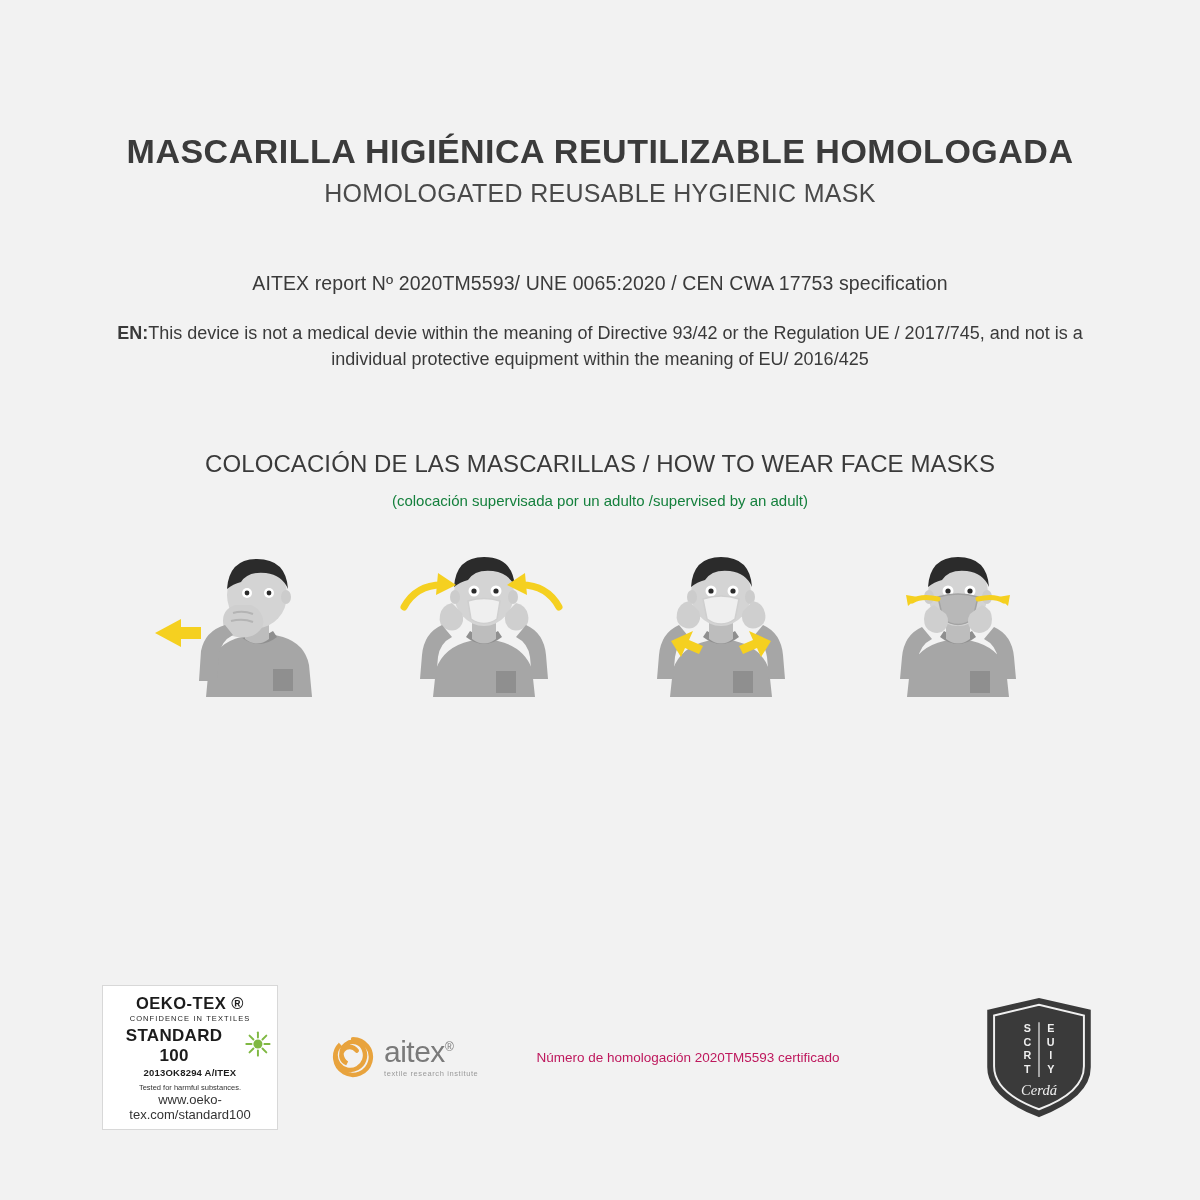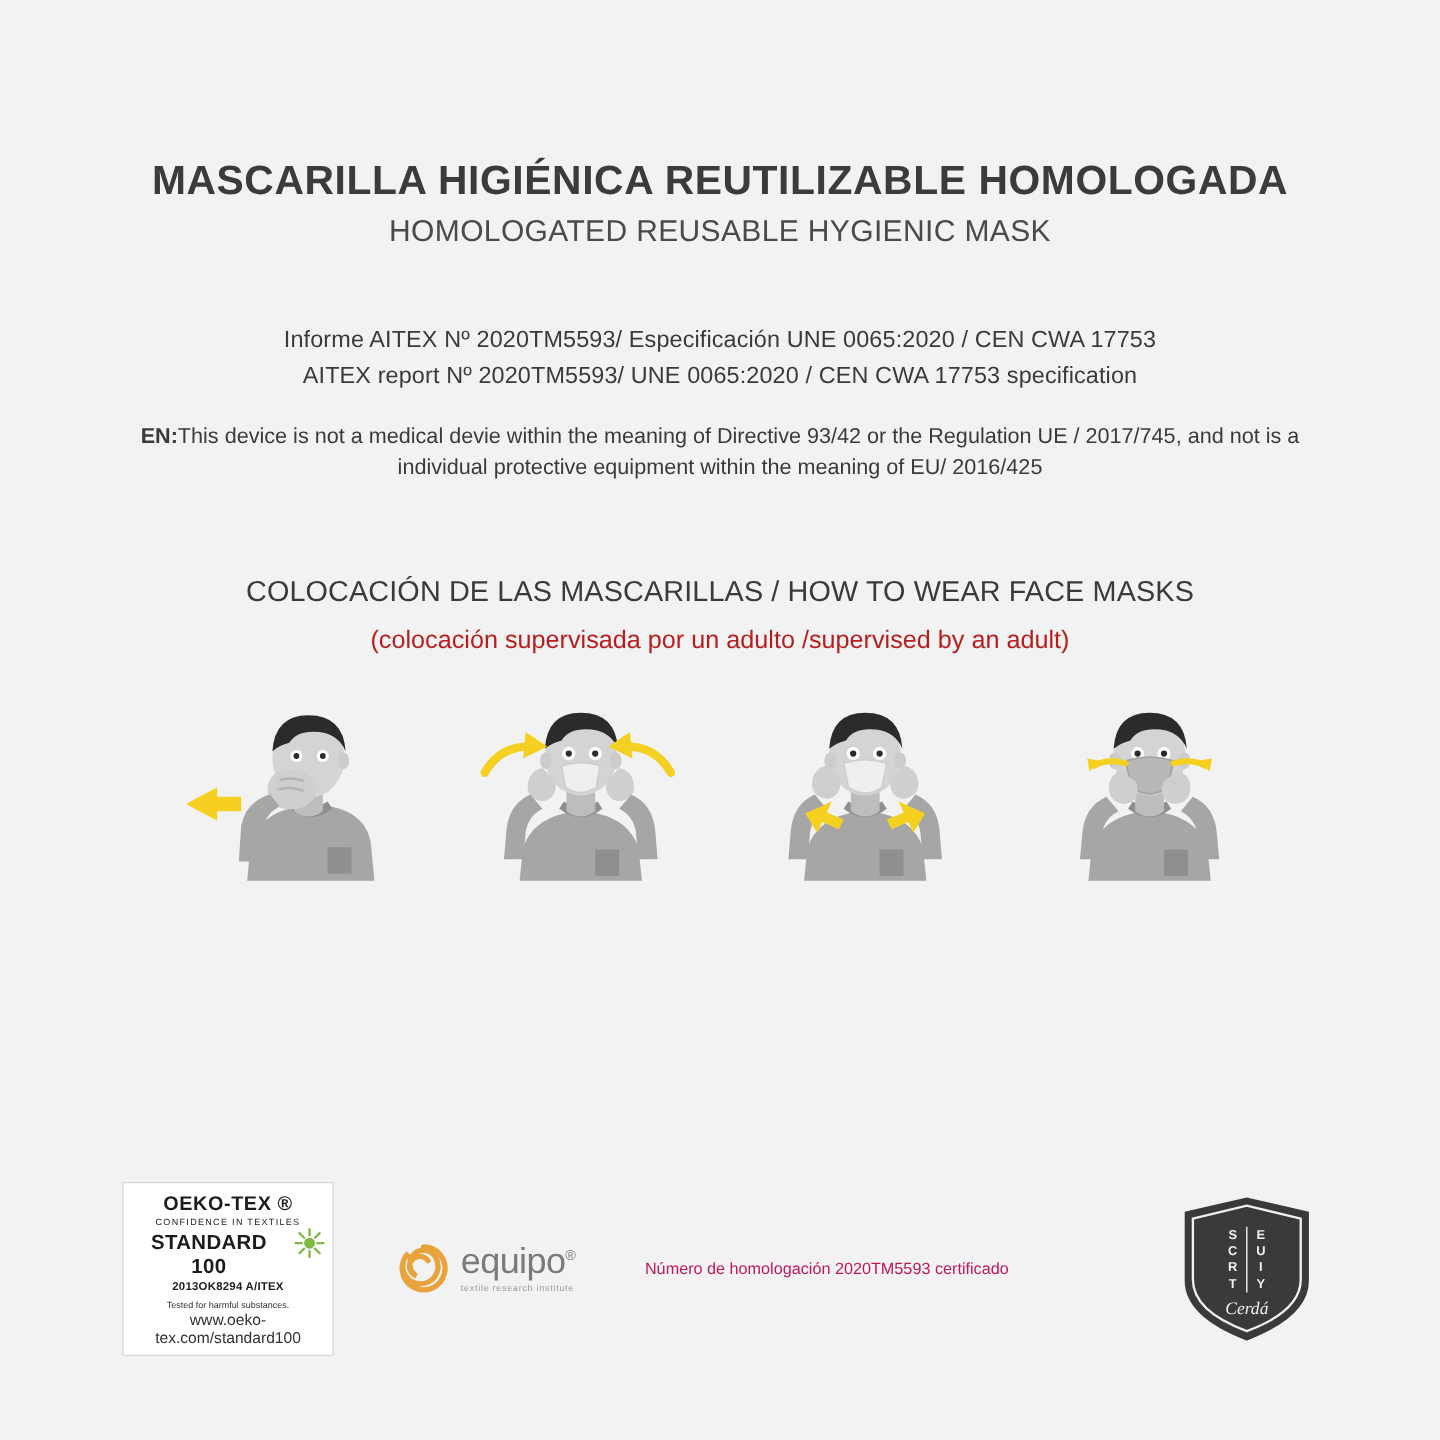--- a/index.html
+++ b/index.html
@@ -68,22 +68,22 @@
   
   .howto-title {
     text-align: center;
     font-size: 24px;
     color: #3a3a3a;
     margin-top: 78px;
     letter-spacing: 0.1px;
   }
   .howto-sub {
     text-align: center;
-    font-size: 21px;
-    color: #b91c1c;
+    font-size: 15px;
+    color: #15803d;
     margin-top: 14px;
   }
 
   
   .steps {
     display: flex;
     justify-content: center;
     align-items: flex-end;
     gap: 22px;
     margin-top: 28px;
@@ -110,21 +110,21 @@
     color: #1c1c1c;
   }
   .oeko-line1 { font-size: 16.5px; font-weight: bold; letter-spacing: 0.5px; }
   .oeko-line2 { font-size: 7.5px; letter-spacing: 1.1px; margin-top: 1px; }
   .oeko-std {
     font-size: 17px; font-weight: bold; letter-spacing: 0.3px;
     margin-top: 3px;
     display: inline-block;
   }
   .oeko-row {
-    display: flex; align-items: flex-start; justify-content: center; gap: 6px;
+    display: flex; align-items: center; justify-content: center; gap: 6px;
   }
   .oeko-code { font-size: 9.5px; font-weight: bold; margin-top: 1px; letter-spacing: 0.2px; }
   .oeko-sun { width: 26px; height: 26px; }
   .oeko-small { font-size: 7.5px; margin-top: 5px; color: #333; }
   .oeko-url { font-size: 13px; color: #333; }
 
   .aitex {
     margin-left: 54px;
     display: flex;
     align-items: center;
@@ -160,21 +160,20 @@
 
 <div class="page">
   <div class="inner">
 
     <div class="title-block">
       <div class="title-es">MASCARILLA HIGIÉNICA REUTILIZABLE HOMOLOGADA</div>
       <div class="title-en">HOMOLOGATED REUSABLE HYGIENIC MASK</div>
     </div>
 
     <div class="report-block">
-      <div class="report-line-1">Informe AITEX Nº 2020TM5593/ Especificación UNE 0065:2020 / CEN CWA 17753</div>
       <div class="report-line-2">AITEX report Nº 2020TM5593/ UNE 0065:2020 / CEN CWA 17753  specification</div>
     </div>
 
     <div class="warn-para second">
       <span class="lang-tag">EN:</span><span>This device is not a medical devie within the meaning of Directive 93/42 or the Regulation UE / 2017/745, and not is a individual protective equipment within the meaning of  EU/ 2016/425</span>
     </div>
 
     <div class="howto-title">COLOCACIÓN DE LAS MASCARILLAS / HOW TO WEAR FACE MASKS</div>
     <div class="howto-sub">(colocación supervisada por un adulto /supervised by an adult)</div>
 
@@ -336,21 +335,21 @@
         <div class="oeko-code">2013OK8294  A/ITEX</div>
         <div class="oeko-small">Tested for harmful substances.</div>
         <div class="oeko-url">www.oeko-tex.com/standard100</div>
       </div>
 
       <div class="aitex">
         <svg class="aitex-mark" viewBox="0 0 40 40">
           <path d="M20 3 a17 17 0 1 1 -12.02 4.98 a14 14 0 1 0 22.5 5.2 a11 11 0 1 0 -16.2 12.8 a8 8 0 1 1 9.2 -12.1" fill="none" stroke="#e8a33d" stroke-width="4.2" stroke-linecap="round"></path>
         </svg>
         <div class="aitex-text">
-          <div class="aitex-name"><span>equipo</span><sup>®</sup></div>
+          <div class="aitex-name"><span>aitex</span><sup>®</sup></div>
           <div class="aitex-tag">textile research institute</div>
         </div>
       </div>
 
       <div class="homolog">Número de homologación 2020TM5593 certificado</div>
 
       <div class="security">
         <svg viewBox="0 0 120 128">
           <path d="M8 16 L60 4 L112 16 L112 74 Q112 104 60 124 Q8 104 8 74 Z" fill="#3a3a3a" stroke="#3a3a3a" stroke-width="2"></path>
           <path d="M14 21 L60 10 L106 21 L106 73 Q106 100 60 117 Q14 100 14 73 Z" fill="none" stroke="#f0f0f0" stroke-width="2"></path>

